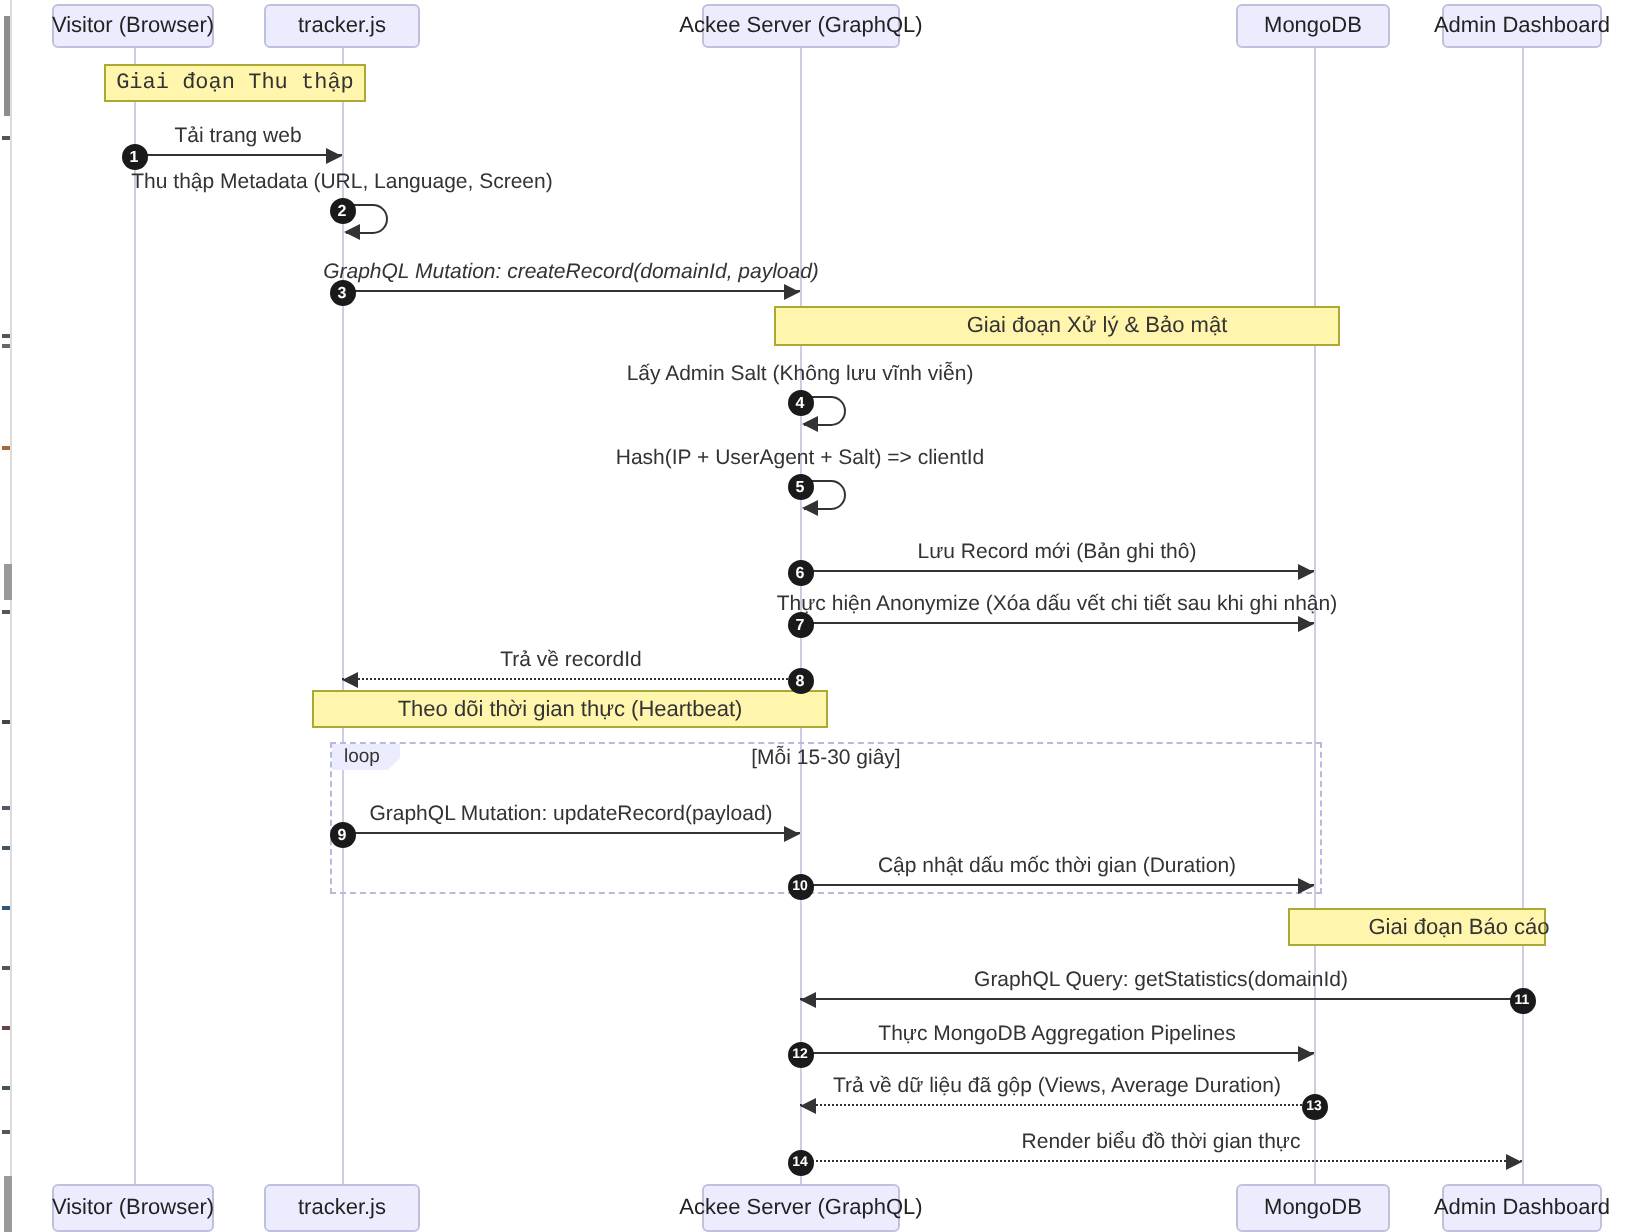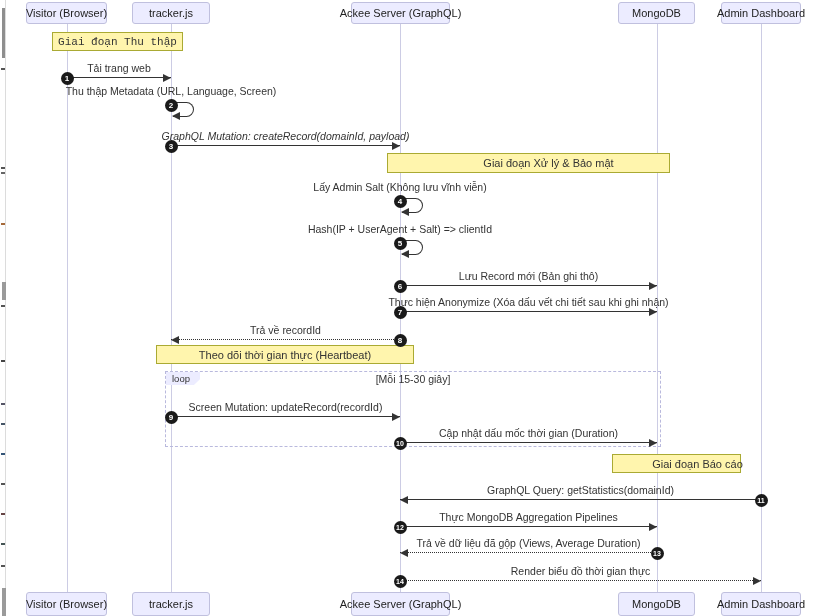--- a/index.html
+++ b/index.html
@@ -94,21 +94,21 @@
   </div>
 
 <div class="lifeline" style="left: 66.5px; top: 24px; height: 568px;"></div>
     <div class="lifeline" style="left: 170.5px; top: 24px; height: 568px;"></div>
     <div class="lifeline" style="left: 399.5px; top: 24px; height: 568px;"></div>
     <div class="lifeline" style="left: 656.5px; top: 24px; height: 568px;"></div>
     <div class="lifeline" style="left: 760.5px; top: 24px; height: 568px;"></div>
     <div class="note" style="left: 52px; top: 32px; width: 131px; height: 19px; font-family: Liberation Mono, monospace;">Giai đoạn Thu thập</div>
     <div class="note" style="left: 387px; top: 153px; width: 283px; height: 20px; padding-left: 40px;">Giai đoạn Xử lý &amp; Bảo mật</div>
     <div class="note" style="left: 156px; top: 345px; width: 258px; height: 19px;">Theo dõi thời gian thực (Heartbeat)</div>
-    <div class="note" style="left: 612px; top: 454px; width: 129px; height: 19px; padding-left: 42px;">Giai đoạn Báo cáo</div>
+    <div class="note" style="left: 644px; top: 454px; width: 129px; height: 19px; padding-left: 42px;">Giai đoạn Báo cáo</div>
     <div class="msg-line" style="left: 67px; top: 77px; width: 104px;"></div>
     <div class="msg-label" style="left: 119px; top: 62px;">Tải trang web</div>
     <div class="arrow-r" style="left: 163px; top: 74px;"></div>
     <div class="num-badge" style="left: 60.5px; top: 71.5px; font-size: 8px;">1</div>
     <div class="msg-label" style="left: 171px; top: 85px;">Thu thập Metadata (URL, Language, Screen)</div>
     <div class="self-arc" style="left: 173px; top: 102px;"></div>
     <div class="arrow-l" style="left: 172px; top: 112px;"></div>
     <div class="num-badge" style="left: 164.5px; top: 98.5px; font-size: 8px;">2</div>
     <div class="msg-line" style="left: 171px; top: 145px; width: 229px;"></div>
     <div class="msg-label" style="left: 285.5px; top: 130px; font-style: italic;">GraphQL Mutation: createRecord(domainId, payload)</div>
@@ -128,21 +128,21 @@
     <div class="num-badge" style="left: 393.5px; top: 279.5px; font-size: 8px;">6</div>
     <div class="msg-line" style="left: 400px; top: 311px; width: 257px;"></div>
     <div class="msg-label" style="left: 528.5px; top: 296px;">Thực hiện Anonymize (Xóa dấu vết chi tiết sau khi ghi nhận)</div>
     <div class="arrow-r" style="left: 649px; top: 308px;"></div>
     <div class="num-badge" style="left: 393.5px; top: 305.5px; font-size: 8px;">7</div>
     <div class="msg-line dashed" style="left: 171px; top: 339px; width: 229px;"></div>
     <div class="msg-label" style="left: 285.5px; top: 324px;">Trả về recordId</div>
     <div class="arrow-l" style="left: 171px; top: 336px;"></div>
     <div class="num-badge" style="left: 393.5px; top: 333.5px; font-size: 8px;">8</div>
     <div class="msg-line" style="left: 171px; top: 416px; width: 229px;"></div>
-    <div class="msg-label" style="left: 285.5px; top: 401px;">Screen Mutation: updateRecord(recordId)</div>
+    <div class="msg-label" style="left: 285.5px; top: 401px;">GraphQL Mutation: updateRecord(payload)</div>
     <div class="arrow-r" style="left: 392px; top: 413px;"></div>
     <div class="num-badge" style="left: 164.5px; top: 410.5px; font-size: 8px;">9</div>
     <div class="msg-line" style="left: 400px; top: 442px; width: 257px;"></div>
     <div class="msg-label" style="left: 528.5px; top: 427px;">Cập nhật dấu mốc thời gian (Duration)</div>
     <div class="arrow-r" style="left: 649px; top: 439px;"></div>
     <div class="num-badge" style="left: 393.5px; top: 436.5px; font-size: 7px;">10</div>
     <div class="msg-line" style="left: 400px; top: 499px; width: 361px;"></div>
     <div class="msg-label" style="left: 580.5px; top: 484px;">GraphQL Query: getStatistics(domainId)</div>
     <div class="arrow-l" style="left: 400px; top: 496px;"></div>
     <div class="num-badge" style="left: 754.5px; top: 493.5px; font-size: 7px;">11</div>

